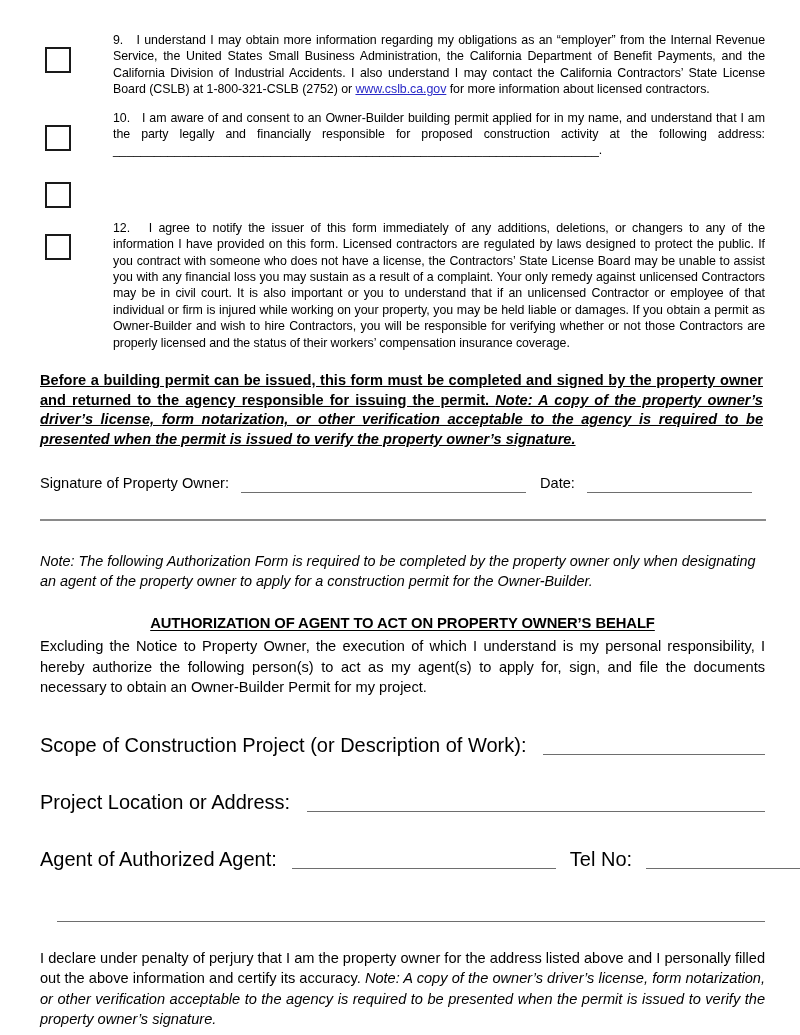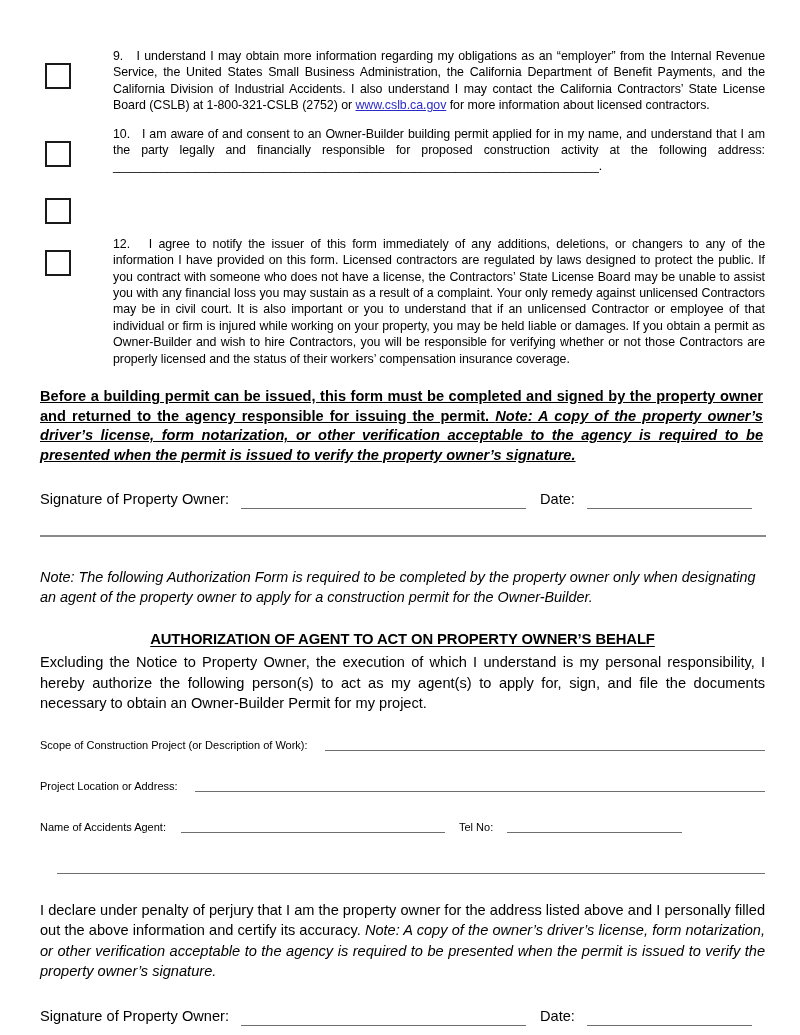--- a/index.html
+++ b/index.html
@@ -13,21 +13,21 @@
     height: 1035px;
     font-family: "Liberation Sans", sans-serif;
     color: #000000;
     overflow: hidden;
   }
   .page {
     position: relative;
     width: 800px;
     height: 1033px;
     box-sizing: border-box;
-    padding: 48px 35px 0 40px;
+    padding: 32px 35px 0 40px;
   }
 
   
   .item {
     display: flex;
     align-items: flex-start;
     margin-bottom: 12px;
   }
   .checkbox-cell {
     flex: 0 0 73px;
@@ -124,23 +124,24 @@
     margin-top: 5px;
     font-size: 14.6px;
     line-height: 20.5px;
     text-align: justify;
     text-justify: inter-word;
   }
 
   
   .field-row {
     display: flex;
-    font-size: 11px;
+    align-items: flex-end;
+    font-size: 20px;
     line-height: 20px;
-    margin-top: 21px;
+    margin-top: 37px;
   }
   .field-label { white-space: nowrap; }
   .field-rule  { flex: 1 1 auto; border-bottom: 1.4px solid #6e6e6e; height: 15px; }
   .rule-scope  { margin-left: 17px; }
   .rule-loc    { margin-left: 17px; }
   .rule-name   { flex: 0 0 264px; margin-left: 15px; }
   .rule-tel    { flex: 0 0 175px; margin-left: 14px; }
   .rule-addr   { margin-left: 17px; }
   .tel-label   { margin-left: 14px; white-space: nowrap; }
 
@@ -223,21 +224,21 @@
     <span class="field-label">Scope of Construction Project (or Description of Work):</span>
     <div class="field-rule rule-scope"></div>
   </div>
 
   <div class="field-row">
     <span class="field-label">Project Location or Address:</span>
     <div class="field-rule rule-loc"></div>
   </div>
 
   <div class="field-row">
-    <span class="field-label">Name of Accidents Agent:</span>
+    <span class="field-label">Agent of Authorized Agent:</span>
     <div class="field-rule rule-name"></div>
     <span class="field-label tel-label">Tel No:</span>
     <div class="field-rule rule-tel"></div>
   </div>
 
   <div class="field-row">
     <div class="field-rule rule-addr"></div>
   </div>
 
   <div class="declare-block">

